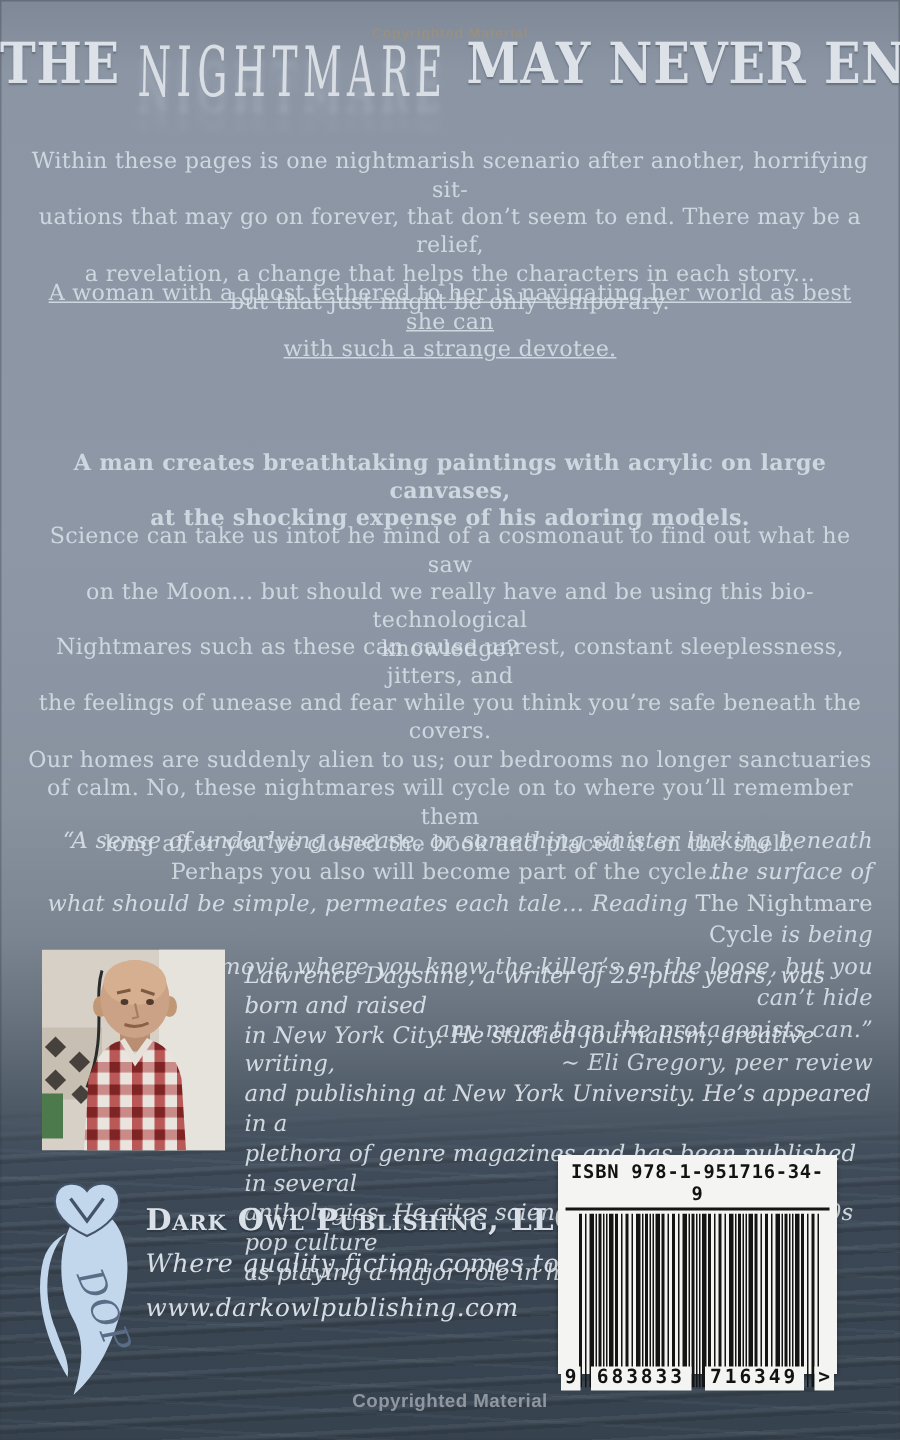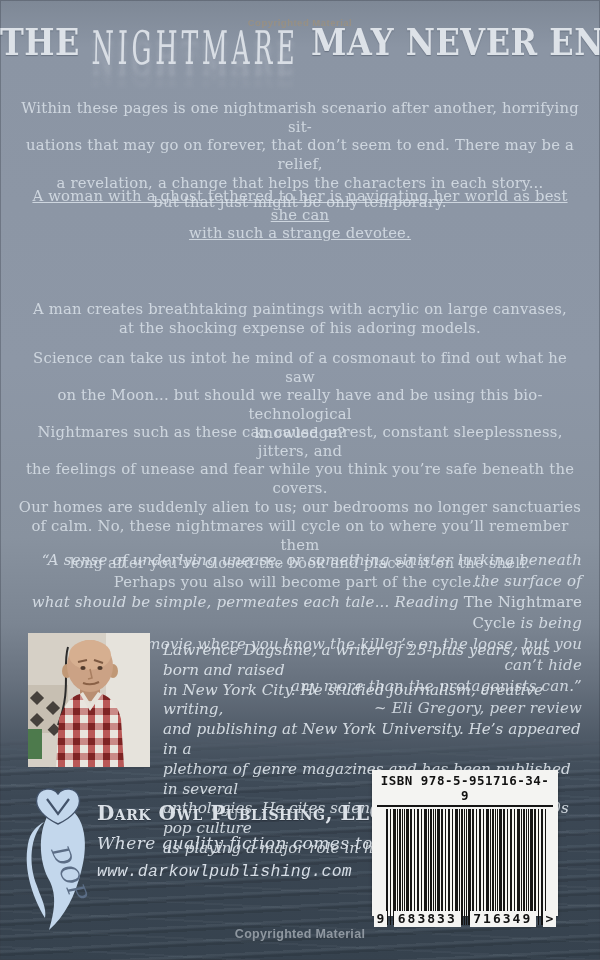--- a/index.html
+++ b/index.html
@@ -66,21 +66,21 @@
     font-family:"DejaVu Serif", serif; font-weight:700; font-variant:small-caps;
     font-size:20px; letter-spacing:0.5px; color:#dae0e7;
     text-shadow:0 1px 1px rgba(30,38,48,0.5);
   }
   .pub-tagline {
     position:absolute; left:97px; top:833px;
     font-style:italic; font-size:17px; color:#d6dde5; letter-spacing:0.4px;
   }
   .pub-site {
     position:absolute; left:97px; top:862px;
-    font-style:italic; font-size:16.5px; color:#d6dde5; letter-spacing:0.3px;font-family:Liberation Mono, monospace;
+    font-style:italic; font-size:16.5px; color:#d6dde5; letter-spacing:0.3px;
   }
   .barcode {
     position:absolute; left:372px; top:770px; width:186px; height:146px;
     background:#f4f4f2; box-shadow:0 1px 3px rgba(0,0,0,0.35);
   }
   .isbn-label {
     margin:3px 5px 0; padding-bottom:2px; text-align:center;
     font-family:"DejaVu Sans Mono", monospace; font-weight:bold;
     font-size:12.5px; letter-spacing:0.5px; color:#121212;
     border-bottom:2px solid #151515;
@@ -114,21 +114,21 @@
     <span class="w-bold">MAY NEVER END...</span>
   </div>
 
   <p class="syn" style="top:84px;"><span>Within these pages is one nightmarish scenario after another, horrifying sit-
 uations that may go on forever, that don’t seem to end. There may be a relief,
 a revelation, a </span><span class="em-word">change</span><span> that helps the characters in each story...
 but that just might be only temporary.</span></p>
 
   <p class="syn" style="top:172px;text-decoration:underline;">A woman with a ghost tethered to her is navigating her world as best she can
 with such a strange devotee.</p>
-  <p class="syn" style="top:285px;">A man creates breathtaking paintings with acrylic on large canvases,
+  <p class="syn" style="top:285px;font-weight:bold;">A man creates breathtaking paintings with acrylic on large canvases,
 at the shocking expense of his adoring models.</p>
   <p class="syn" style="top:408px;">Nightmares such as these can cause unrest, constant sleeplessness, jitters, and
 the feelings of unease and fear while you think you’re safe beneath the covers.
 Our homes are suddenly alien to us; our bedrooms no longer sanctuaries
 of calm. No, these nightmares will cycle on to where you’ll remember them
 long after you’ve closed the book and placed it on the shelf.
 Perhaps you also will become part of the cycle...</p>
   <p class="syn" style="top:334px;">Science can take us intot he mind of a cosmonaut to find out what he saw
 on the Moon... but should we really have and be using this bio-technological
 knowledge?</p>
@@ -192,21 +192,21 @@
       <path d="M27,13 L38,28 L49,13" stroke="#43536a" stroke-width="2.2" fill="none"></path>
       <text x="31" y="64" font-family="DejaVu Serif, serif" font-style="italic" font-size="24" letter-spacing="1" fill="#5b6d86" transform="rotate(68 31 64)">DOP</text>
     </svg>
   </div>
 
   <div class="pub-name">Dark Owl Publishing, LLC</div>
   <div class="pub-tagline">Where quality fiction comes to nest.</div>
   <div class="pub-site">www.darkowlpublishing.com</div>
 
   <div class="barcode">
-    <div class="isbn-label">ISBN 978-5-951716-34-9</div>
+    <div class="isbn-label">ISBN 978-1-951716-34-9</div>
     <div class="bars-wrap">
       <div class="bars">
           <i style="width: 2px; margin-right: 2px;"></i>
           <i style="width: 1px; margin-right: 2px;"></i>
           <i style="width: 3px; margin-right: 1px;"></i>
           <i style="width: 1px; margin-right: 1px;"></i>
           <i style="width: 2px; margin-right: 1px;"></i>
           <i style="width: 1px; margin-right: 1px;"></i>
           <i style="width: 1px; margin-right: 1px;"></i>
           <i style="width: 3px; margin-right: 1px;"></i>

